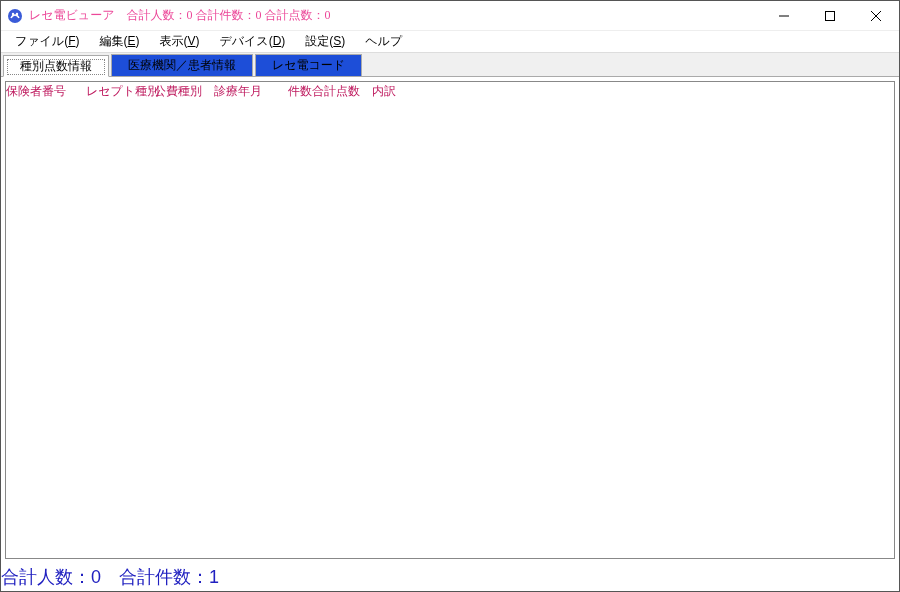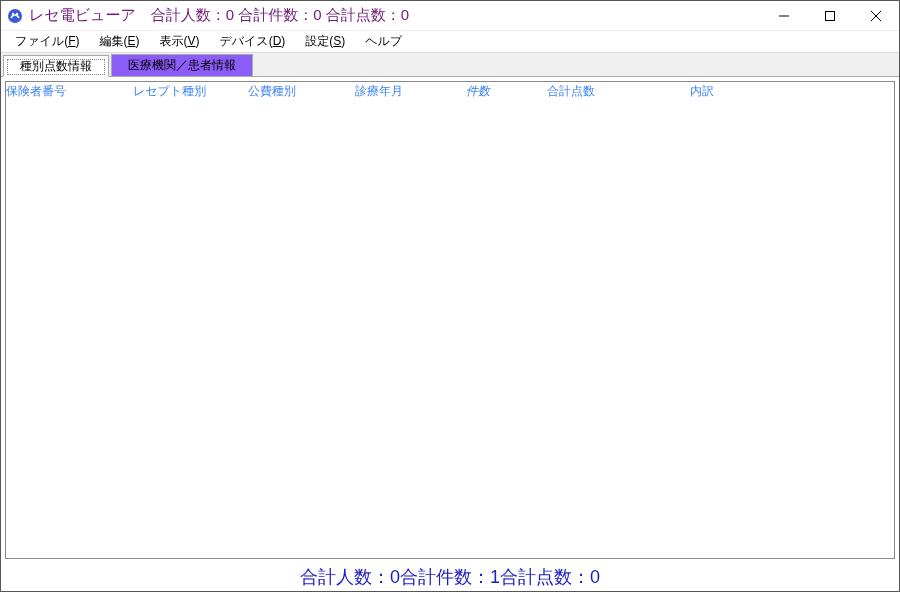--- a/index.html
+++ b/index.html
@@ -20,22 +20,23 @@
     padding-left: 6px;
     border-bottom: 1px solid #eee;
   }
   .titlebar .icon {
     width: 16px; height: 16px;
     margin-right: 6px;
     display: inline-flex;
     align-items: center; justify-content: center;
   }
   .titlebar .title {
-    font-size: 15px;
-    color: #701a75;
+    font-size: 12px;
+    color: #ec4899;
+    font-family: Liberation Serif, serif;
   }
   .titlebar .spacer { flex: 1; }
   .winbtns { display: flex; height: 100%; }
   .winbtn {
     width: 46px;
     display: flex;
     align-items: center;
     justify-content: center;
     font-size: 10px;
     color: #000;
@@ -66,21 +67,21 @@
     padding-top: 18px;
   }
   .tab {
     height: 22px;
     padding: 0 16px;
     font-size: 12px;
     display: flex;
     align-items: center;
     border: 1px solid #aaa;
     border-bottom: none;
-    background: #8b5cf6;
+    background: #1d4ed8;
     margin-right: 2px;
     position: relative;
   }
   .tab.active {
     background: #fff;
     border-bottom: 1px solid #fff;
     margin-bottom: -1px;
     z-index: 2;
   }
   .tab.active::before {
@@ -101,43 +102,42 @@
     border: 1px solid #888;
     background: #fff;
     display: flex;
     flex-direction: column;
   }
   .gridheader {
     display: flex;
     height: 18px;
     background: #fff;
     font-size: 12px;
-    color: #3b82f6;
-    gap: 47px;
+    color: #be185d;
   }
   .gh {
     border-right: 0;
     padding: 1px 0;
     white-space: nowrap;
   }
   .gh0 { width: 62px; }
   .gh1 { width: 68px; margin-left: 18px; }
   .gh2 { width: 60px; }
   .gh3 { width: 54px; }
-  .gh4 { width: 44px; text-align: center; font-style: italic; }
+  .gh4 { width: 44px; text-align: right; }
   .gh5 { width: 60px; }
-  .gh6 { width: 60px; text-align: right; }
+  .gh6 { width: 60px; text-align: left; }
   .gridbody { flex: 1; }
 
   .statusbar {
     height: 28px;
     display: flex;
     align-items: center;
-    justify-content: center;
-    gap: 0;
+    justify-content: flex-start;
+    gap: 18px;
     font-size: 18px;
     color: #2020c0;
     font-family: "Meiryo", sans-serif;
   }
 </style>
 </head>
 <body>
 
 <div class="titlebar">
   <span class="icon">
@@ -185,34 +185,34 @@
   </div>
   <div class="menuitem">
     <span>設定(</span><span class="mn">S</span><span>)</span>
   </div>
   <div class="menuitem">ヘルプ</div>
 </div>
 
 <div class="tabstrip">
   <div class="tab active">種別点数情報</div>
   <div class="tab">医療機関／患者情報</div>
+  <div class="tab">レセ電コード</div>
 </div>
 
 <div class="content-wrap">
   <div class="gridpane">
     <div class="gridheader">
       <div class="gh gh0">保険者番号</div>
       <div class="gh gh1">レセプト種別</div>
       <div class="gh gh2">公費種別</div>
       <div class="gh gh3">診療年月</div>
       <div class="gh gh4">件数</div>
       <div class="gh gh5">合計点数</div>
       <div class="gh gh6">内訳</div>
     </div>
     <div class="gridbody"></div>
   </div>
 </div>
 
 <div class="statusbar">
   <span>合計人数：0</span>
   <span>合計件数：1</span>
-  <span>合計点数：0</span>
 </div>
 
 </body></html>

